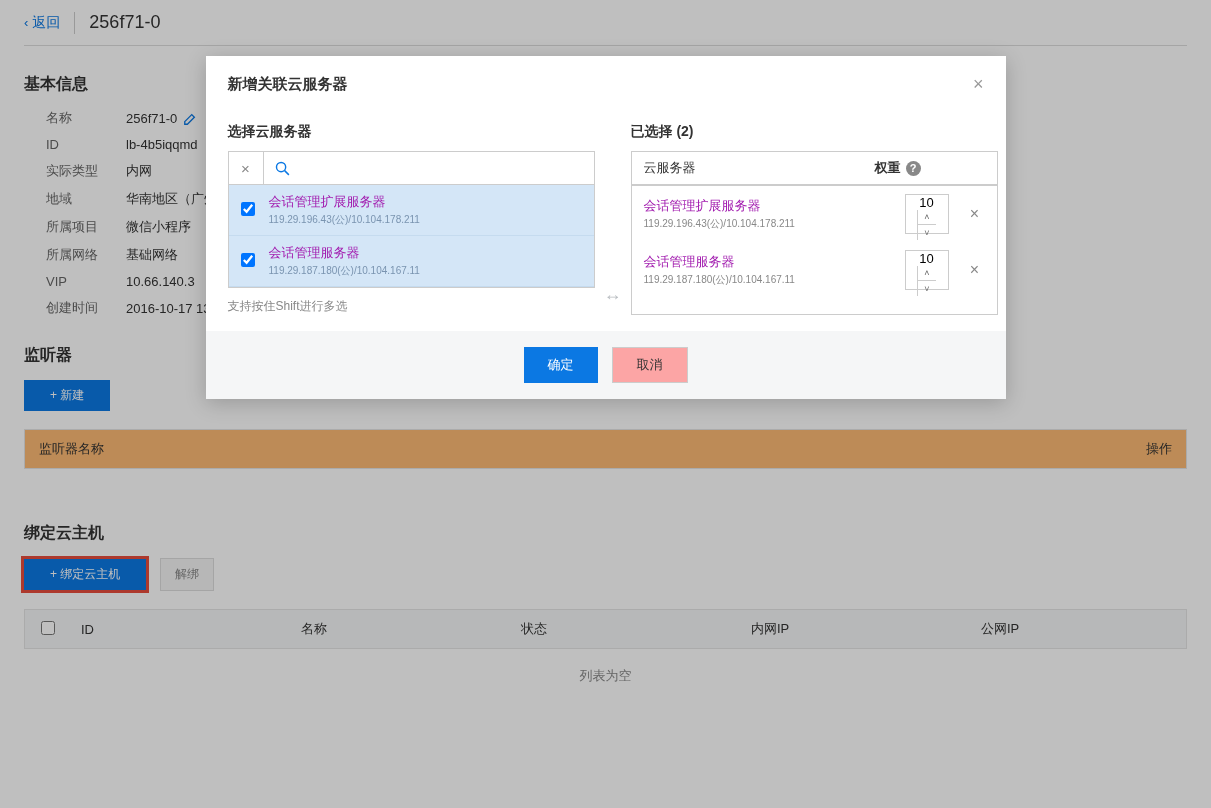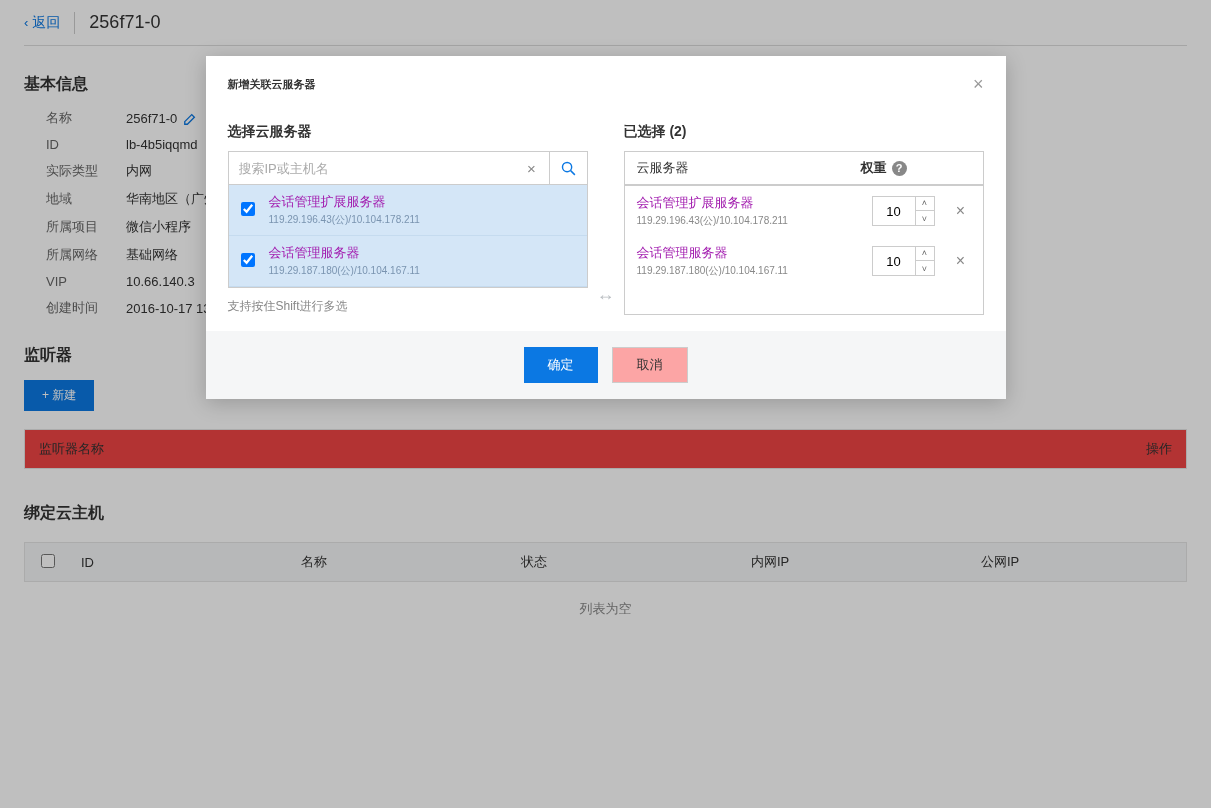--- a/index.html
+++ b/index.html
@@ -13,45 +13,45 @@
 .header-divider { width: 1px; height: 22px; background: #ccc; margin: 0 14px; }
 .header-title { font-size: 18px; color: #333; }
 
 .section-title { font-size: 16px; font-weight: bold; margin: 28px 0 14px 0; }
 .info-row { display: flex; align-items: center; margin: 10px 0 10px 22px; font-size: 13px; }
 .info-label { width: 80px; color: #666; }
 .info-value { color: #333; }
 .edit-icon { color: #0b78e3; margin-left: 6px; cursor: pointer; }
 .edit-icon svg { width: 14px; height: 14px; vertical-align: middle; }
 
-.btn-primary { background: #0b78e3; color: #fff; border: none; padding: 7px 18px; font-size: 12px; cursor: pointer; }
+.btn-primary { background: #0b78e3; color: #fff; border: none; padding: 7px 26px; font-size: 12px; cursor: pointer; }
 .btn-primary.highlighted { outline: 3px solid #e74c3c; }
 .btn-secondary { background: #f5f5f5; color: #888; border: 1px solid #ddd; padding: 7px 14px; font-size: 12px; cursor: pointer; margin-left: 10px; }
 
-.table-header-bar { display: flex; background: #ef4444; border: 1px solid #e5e5e5; margin-top: 18px; height: 40px; align-items: center; padding: 0 14px; font-size: 13px; color: #333; }
+.table-header-bar { display: flex; background: #fdba74; border: 1px solid #e5e5e5; margin-top: 18px; height: 40px; align-items: center; padding: 0 14px; font-size: 13px; color: #333; }
 .table-header-bar .col-op { margin-left: auto; }
 
 .bind-table-header { display: flex; background: #f5f6f7; border: 1px solid #e5e5e5; height: 40px; align-items: center; font-size: 13px; color: #333; margin-top: 18px; }
 .bind-table-header .chk { width: 46px; text-align: center; }
 .bind-col-id { width: 230px; padding-left: 10px; }
 .bind-col-name { width: 220px; }
 .bind-col-status { width: 230px; }
 .bind-col-intra { width: 230px; }
 .bind-col-pub { flex: 1; }
 .empty-row { text-align: center; color: #888; padding: 18px 0; }
 
 input[type=checkbox] { width: 14px; height: 14px; }
 
 
 .overlay { position: absolute; inset: 0; background: rgba(0,0,0,0.25); display: flex; align-items: flex-start; justify-content: center; }
 .modal { background: #fff; width: 800px; margin-top: 56px; box-shadow: 0 4px 20px rgba(0,0,0,0.2); display: flex; flex-direction: column; }
 .modal-header { display: flex; align-items: center; padding: 18px 22px; }
-.modal-title { font-size: 11px; font-weight: bold; }
+.modal-title { font-size: 15px; font-weight: bold; }
 .modal-close { margin-left: auto; color: #999; font-size: 18px; cursor: pointer; }
-.modal-body { padding: 10px 22px 16px 22px; display: flex; }
+.modal-body { padding: 10px 8px 16px 22px; display: flex; }
 .panel { flex: 1; display: flex; flex-direction: column; }
 .panel-title { font-size: 14px; font-weight: bold; margin-bottom: 10px; }
 .transfer-arrow { width: 36px; display: flex; align-items: center; justify-content: center; color: #b9bdc1; font-size: 18px; padding-top: 150px; }
 
 .search-group { display: flex; border: 1px solid #ccc; height: 34px; }
 .search-input { flex: 1; border: none; padding: 0 10px; font-size: 13px; outline: none; color: #888; }
 .search-input::placeholder { color: #aaa; }
 .search-clear { width: 34px; display:flex; align-items:center; justify-content:center; color: #888; cursor: pointer; font-size: 15px; }
 .search-go { width: 38px; border-left: 1px solid #ccc; display:flex; align-items:center; justify-content:center; color:#0b78e3; cursor:pointer; }
 .search-go svg { width: 17px; height: 17px; }
@@ -65,21 +65,21 @@
 .server-ip { font-size: 10px; color: #7a94b0; margin-top: 2px; }
 .hint { color: #888; font-size: 12px; margin-top: 10px; }
 
 .sel-header { display: flex; align-items: center; border: 1px solid #ccc; height: 34px; padding: 0 12px; font-size: 13px; color: #333; }
 .sel-header .col-server { flex: 1; font-weight: normal; }
 .sel-header .col-weight { width: 110px; font-weight: bold; display:flex; align-items:center; }
 .help-icon { display:inline-flex; width:15px; height:15px; border-radius:50%; background:#888; color:#fff; font-size:11px; align-items:center; justify-content:center; margin-left:5px; }
 
 .sel-row { display: flex; align-items: center; padding: 8px 12px; }
 .sel-row .sel-text { flex: 1; }
-.weight-input-group { display:flex; align-items:center; border:1px solid #ccc; height:30px; }
+.weight-input-group { display:flex; align-items:center; border:1px solid #ccc; height:40px;flex-direction:column; }
 .weight-input { width: 42px; border:none; text-align:center; font-size:13px; outline:none; }
 .weight-steppers { display:flex; flex-direction:column; border-left:1px solid #ccc; }
 .weight-step { width:18px; height:15px; display:flex; align-items:center; justify-content:center; font-size:9px; color:#666; cursor:pointer; }
 .weight-step:first-child { border-bottom:1px solid #ccc; }
 .remove-x { margin-left: 16px; color:#888; font-size:16px; cursor:pointer; width:20px; text-align:center; }
 
 .modal-footer { background:#f5f6f7; padding: 16px 0; display:flex; justify-content:center; gap: 14px; }
 .btn-ok { background:#0b78e3; color:#fff; border:none; padding:8px 24px; font-size:13px; cursor:pointer; }
 .btn-cancel { background:#fca5a5; color:#333; border:1px solid #ccc; padding:8px 24px; font-size:13px; cursor:pointer; }
 </style>
@@ -133,21 +133,25 @@
       <span class="info-value">2016-10-17 13:25:18</span>
     </div>
 
   <div class="section-title">监听器</div>
   <button class="btn-primary">+ 新建</button>
   <div class="table-header-bar">
     <span>监听器名称</span>
     <span class="col-op">操作</span>
   </div>
 
-  <div class="section-title" style="margin-top:34px">绑定云主机</div>
+  <div class="section-title" style="margin-top:54px">绑定云主机</div>
+  <div>
+    <button class="btn-primary highlighted">+ 绑定云主机</button>
+    <button class="btn-secondary">解绑</button>
+  </div>
   <div class="bind-table-header">
     <span class="chk"><input type="checkbox" style=""></span>
     <span class="bind-col-id">ID</span>
     <span class="bind-col-name">名称</span>
     <span class="bind-col-status">状态</span>
     <span class="bind-col-intra">内网IP</span>
     <span class="bind-col-pub">公网IP</span>
   </div>
   <div class="empty-row">列表为空</div>
 </div>
@@ -155,21 +159,20 @@
 <div class="overlay">
   <div class="modal">
     <div class="modal-header">
       <span class="modal-title">新增关联云服务器</span>
       <span class="modal-close">×</span>
     </div>
     <div class="modal-body">
       <div class="panel">
         <div class="panel-title">选择云服务器</div>
         <div class="search-group">
-          <input class="search-input" placeholder="搜索IP或主机名" style="">
           <span class="search-clear">×</span>
           <span class="search-go">
               <svg viewBox="0 0 24 24" fill="none" stroke="currentColor" stroke-width="2">
                 <circle cx="10" cy="10" r="6.5"></circle>
                 <line x1="15" y1="15" x2="21" y2="21"></line>
               </svg>
             </span>
         </div>
         <div class="list-box">
           <div class="server-row">

